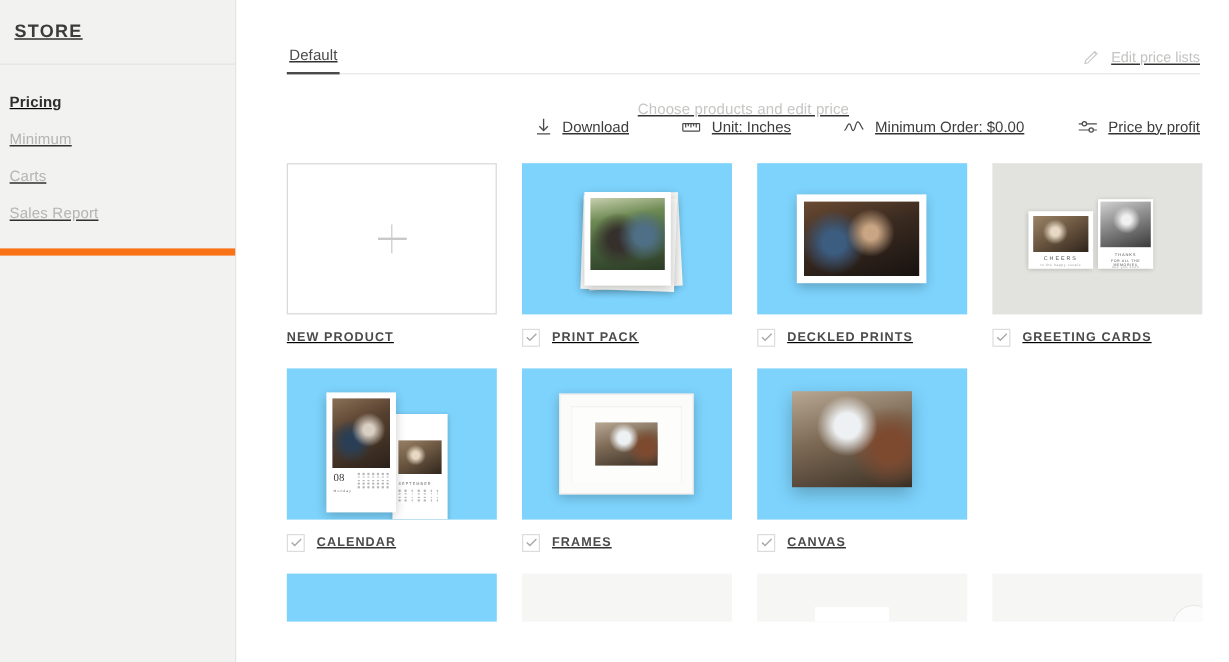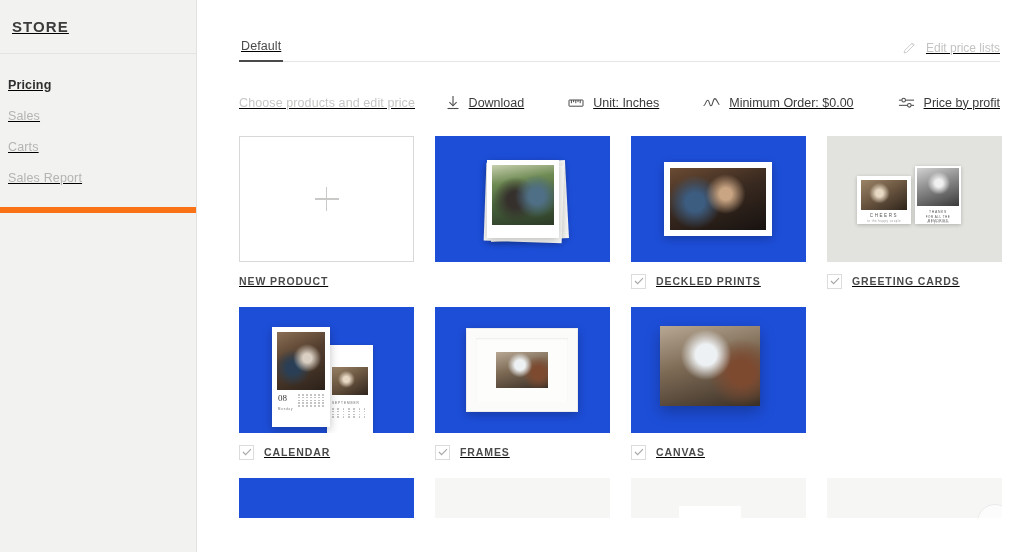--- a/index.html
+++ b/index.html
@@ -72,21 +72,21 @@
     display: flex; align-items: center; gap: 9px;
     padding-bottom: 6px;
     color: #c3c3c1; font-size: 12px;
     cursor: pointer;
   }
 
   
   .toolbar {
     margin: 22px 24px 0 42px;
     height: 26px;
-    display: flex; align-items: flex-end;
+    display: flex; align-items: center; flex-direction: column;
   }
   .toolbar-hint {
     font-size: 12.5px; color: #c6c6c4;
     letter-spacing: .1px;
     flex: 0 0 auto;
   }
   .toolbar-actions {
     margin-left: auto;
     display: flex; align-items: center;
   }
@@ -104,21 +104,21 @@
   .grid {
     margin: 26px 24px 0 42px;
     display: grid;
     grid-template-columns: repeat(4, 175px);
     column-gap: 21px;
     row-gap: 18px;
   }
   .card { width: 175px; }
   .thumb {
     width: 175px; height: 126px;
-    background: #1d4ed8;
+    background: #7dd3fc;
     position: relative; overflow: hidden;
     cursor: pointer;
   }
   .thumb.blank {
     background: #ffffff;
     border: 1px solid #d8d8d6;
     display: flex; align-items: center; justify-content: center;
   }
   .plus { position: relative; width: 24px; height: 24px; }
   .plus:before, .plus:after {
@@ -231,21 +231,21 @@
 
   <aside class="sidebar">
     <div class="sidebar-header">
       <div class="brand">STORE</div>
     </div>
     <nav class="sidebar-nav">
       <div class="nav-item active">
         <span>Pricing</span>
       </div>
       <div class="nav-item">
-        <span>Sales</span>
+        <span>Minimum</span>
       </div>
       <div class="nav-item">
         <span>Carts</span>
       </div>
       <div class="nav-item">
         <span>Sales Report</span>
       </div>
     </nav>
   </aside>
 
@@ -330,20 +330,28 @@
 
 
       <div class="card">
         <div class="thumb">
           <div class="ph" style="left:54px;top:26px;width:78px;height:78px;background:#f4f4f2;transform:rotate(-3deg);box-shadow:0 2px 6px rgba(0,0,0,.15);"></div>
           <div class="ph" style="left:50px;top:28px;width:78px;height:78px;background:#fafaf8;transform:rotate(2deg);box-shadow:0 2px 6px rgba(0,0,0,.14);"></div>
           <div class="ph shadow-md" style="left:52px;top:24px;width:72px;height:78px;background:#ffffff;padding:5px;">
             <div class="ph img-couple-green" style="left:5px;top:5px;width:62px;height:60px;"></div>
           </div>
         </div>
+        <div class="caption">
+          <span class="cbox">
+            <svg width="10" height="8" viewBox="0 0 10 8" fill="none" stroke="#a9a9a7" stroke-width="1.2">
+              <path d="M1 4 L3.6 6.6 L9 1.2"></path>
+            </svg>
+          </span>
+          <span class="cname">PRINT PACK</span>
+        </div>
       </div>
 
       <div class="card">
         <div class="thumb">
           <div class="ph shadow-md" style="left:33px;top:26px;width:108px;height:74px;background:#ffffff;">
             <div class="ph img-dark-embrace" style="left:6px;top:6px;width:96px;height:62px;"></div>
           </div>
         </div>
         <div class="caption">
           <span class="cbox">

